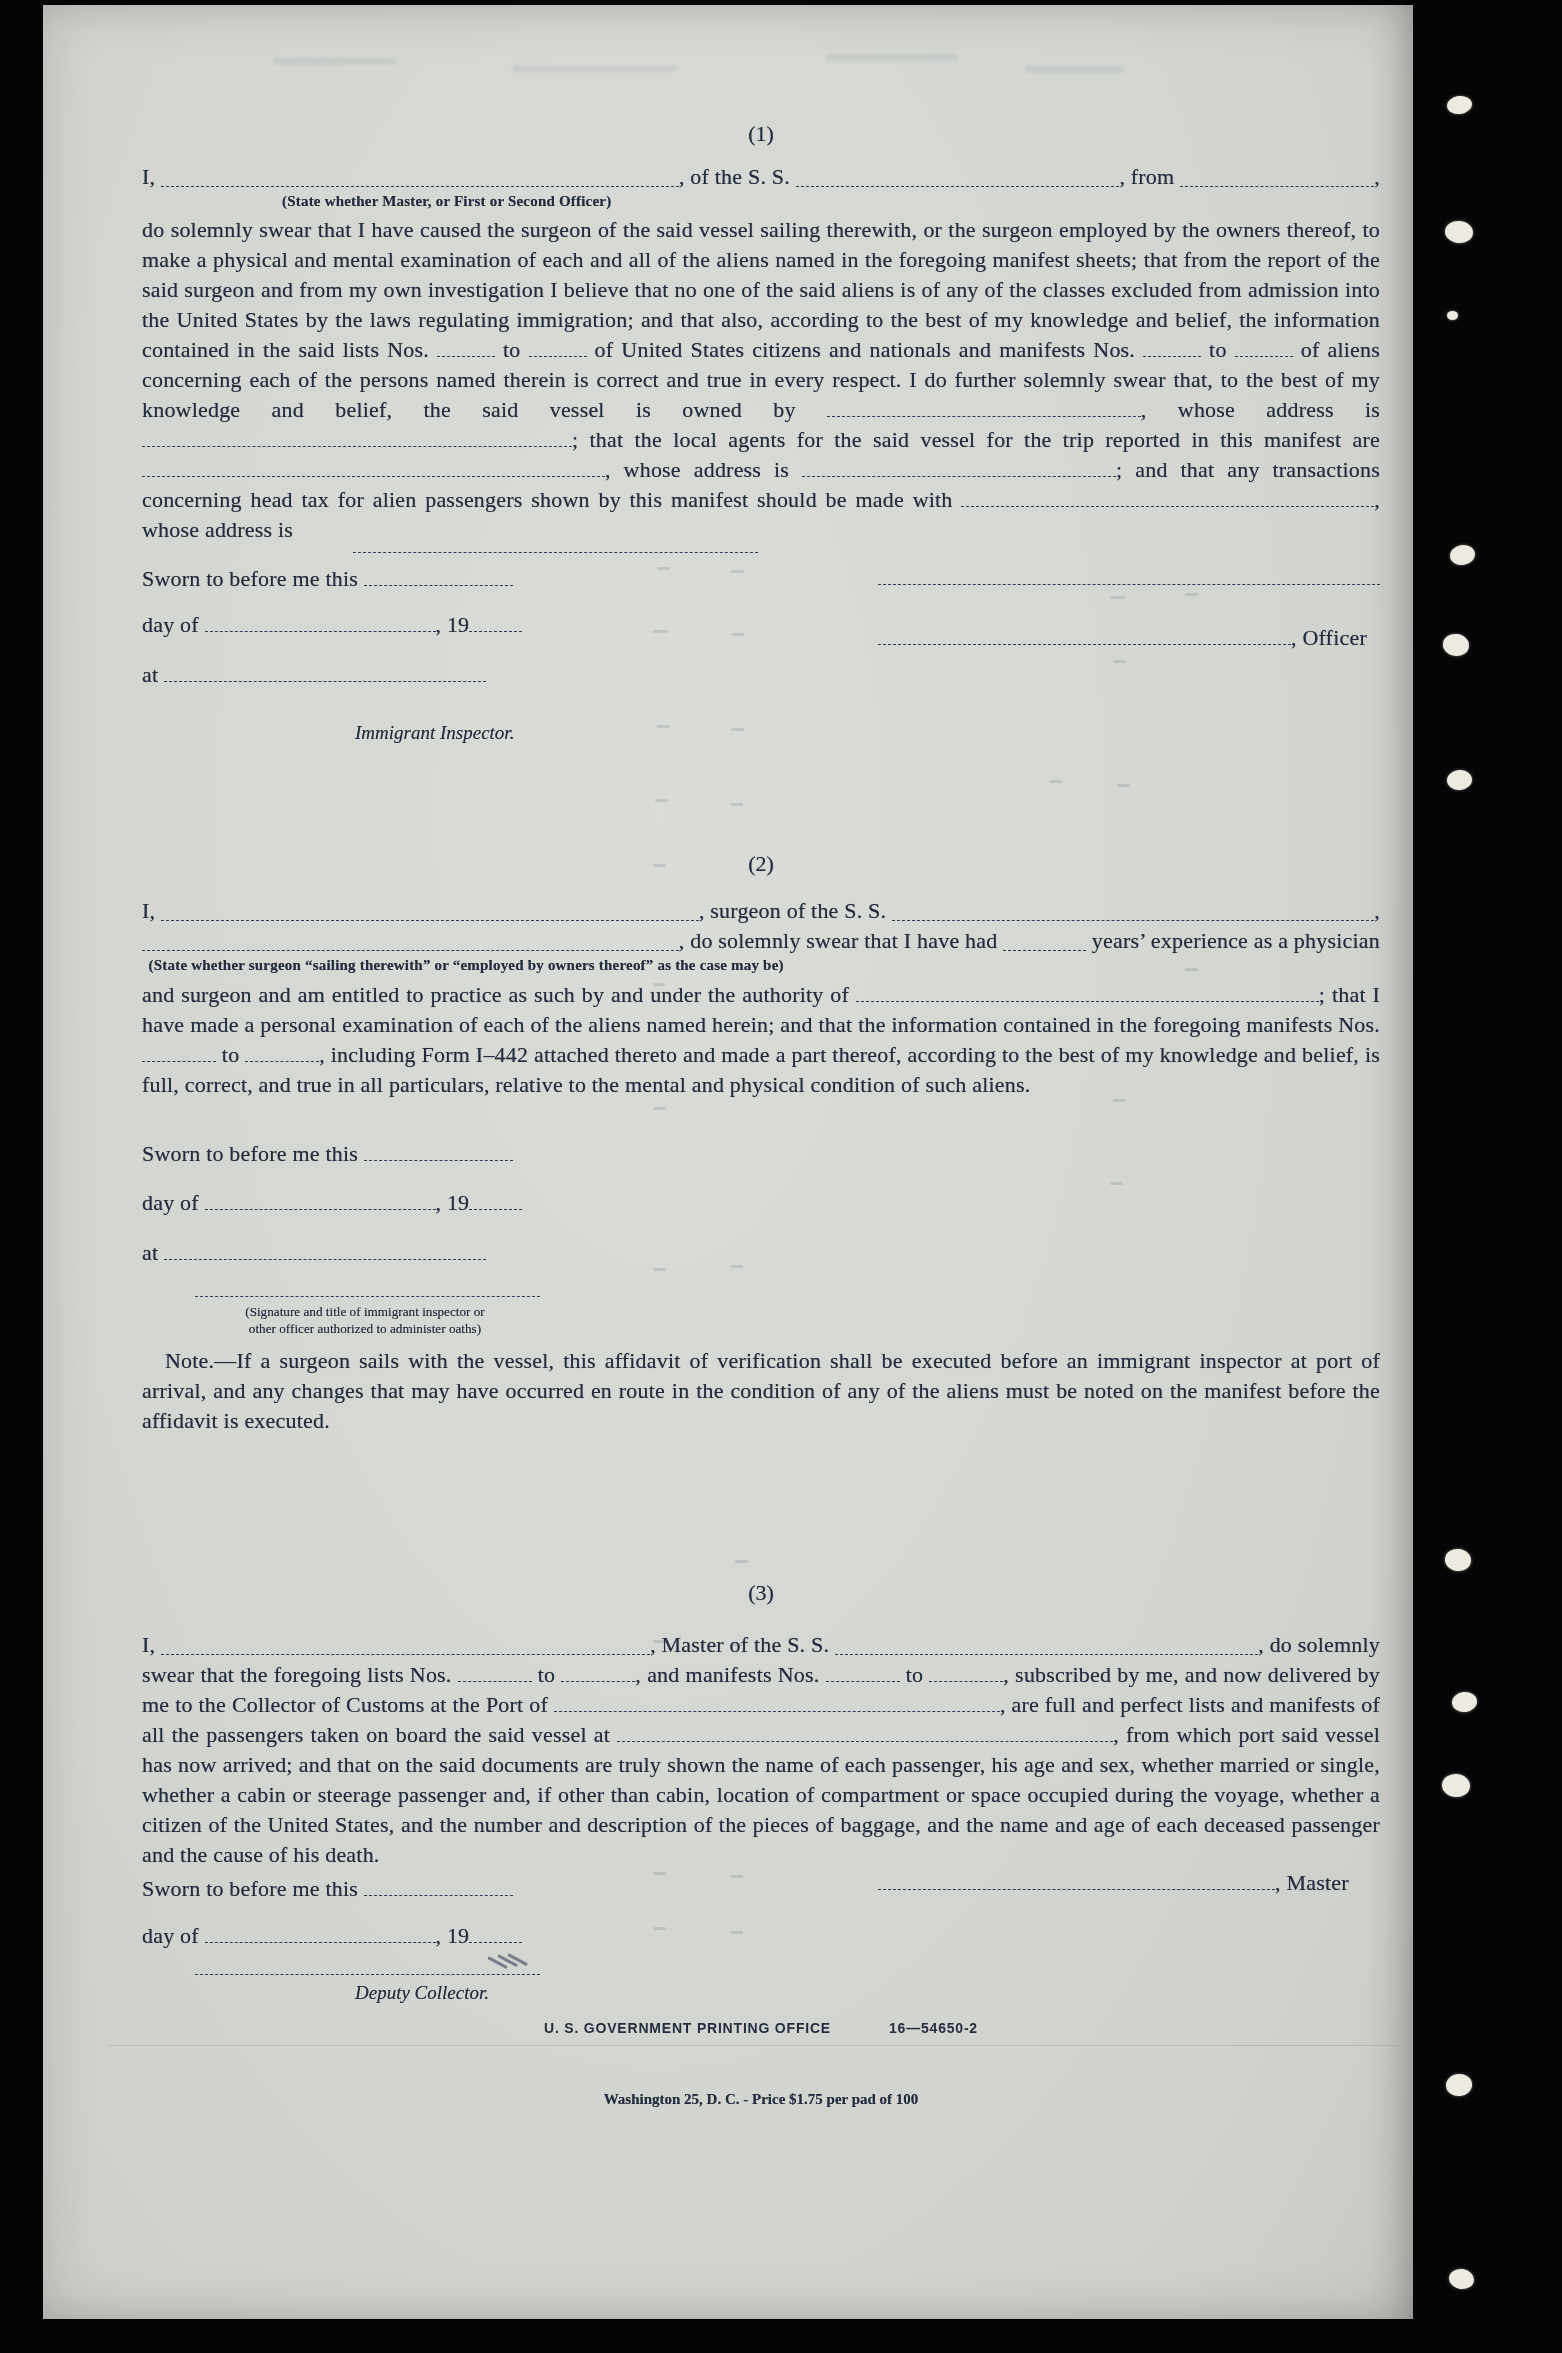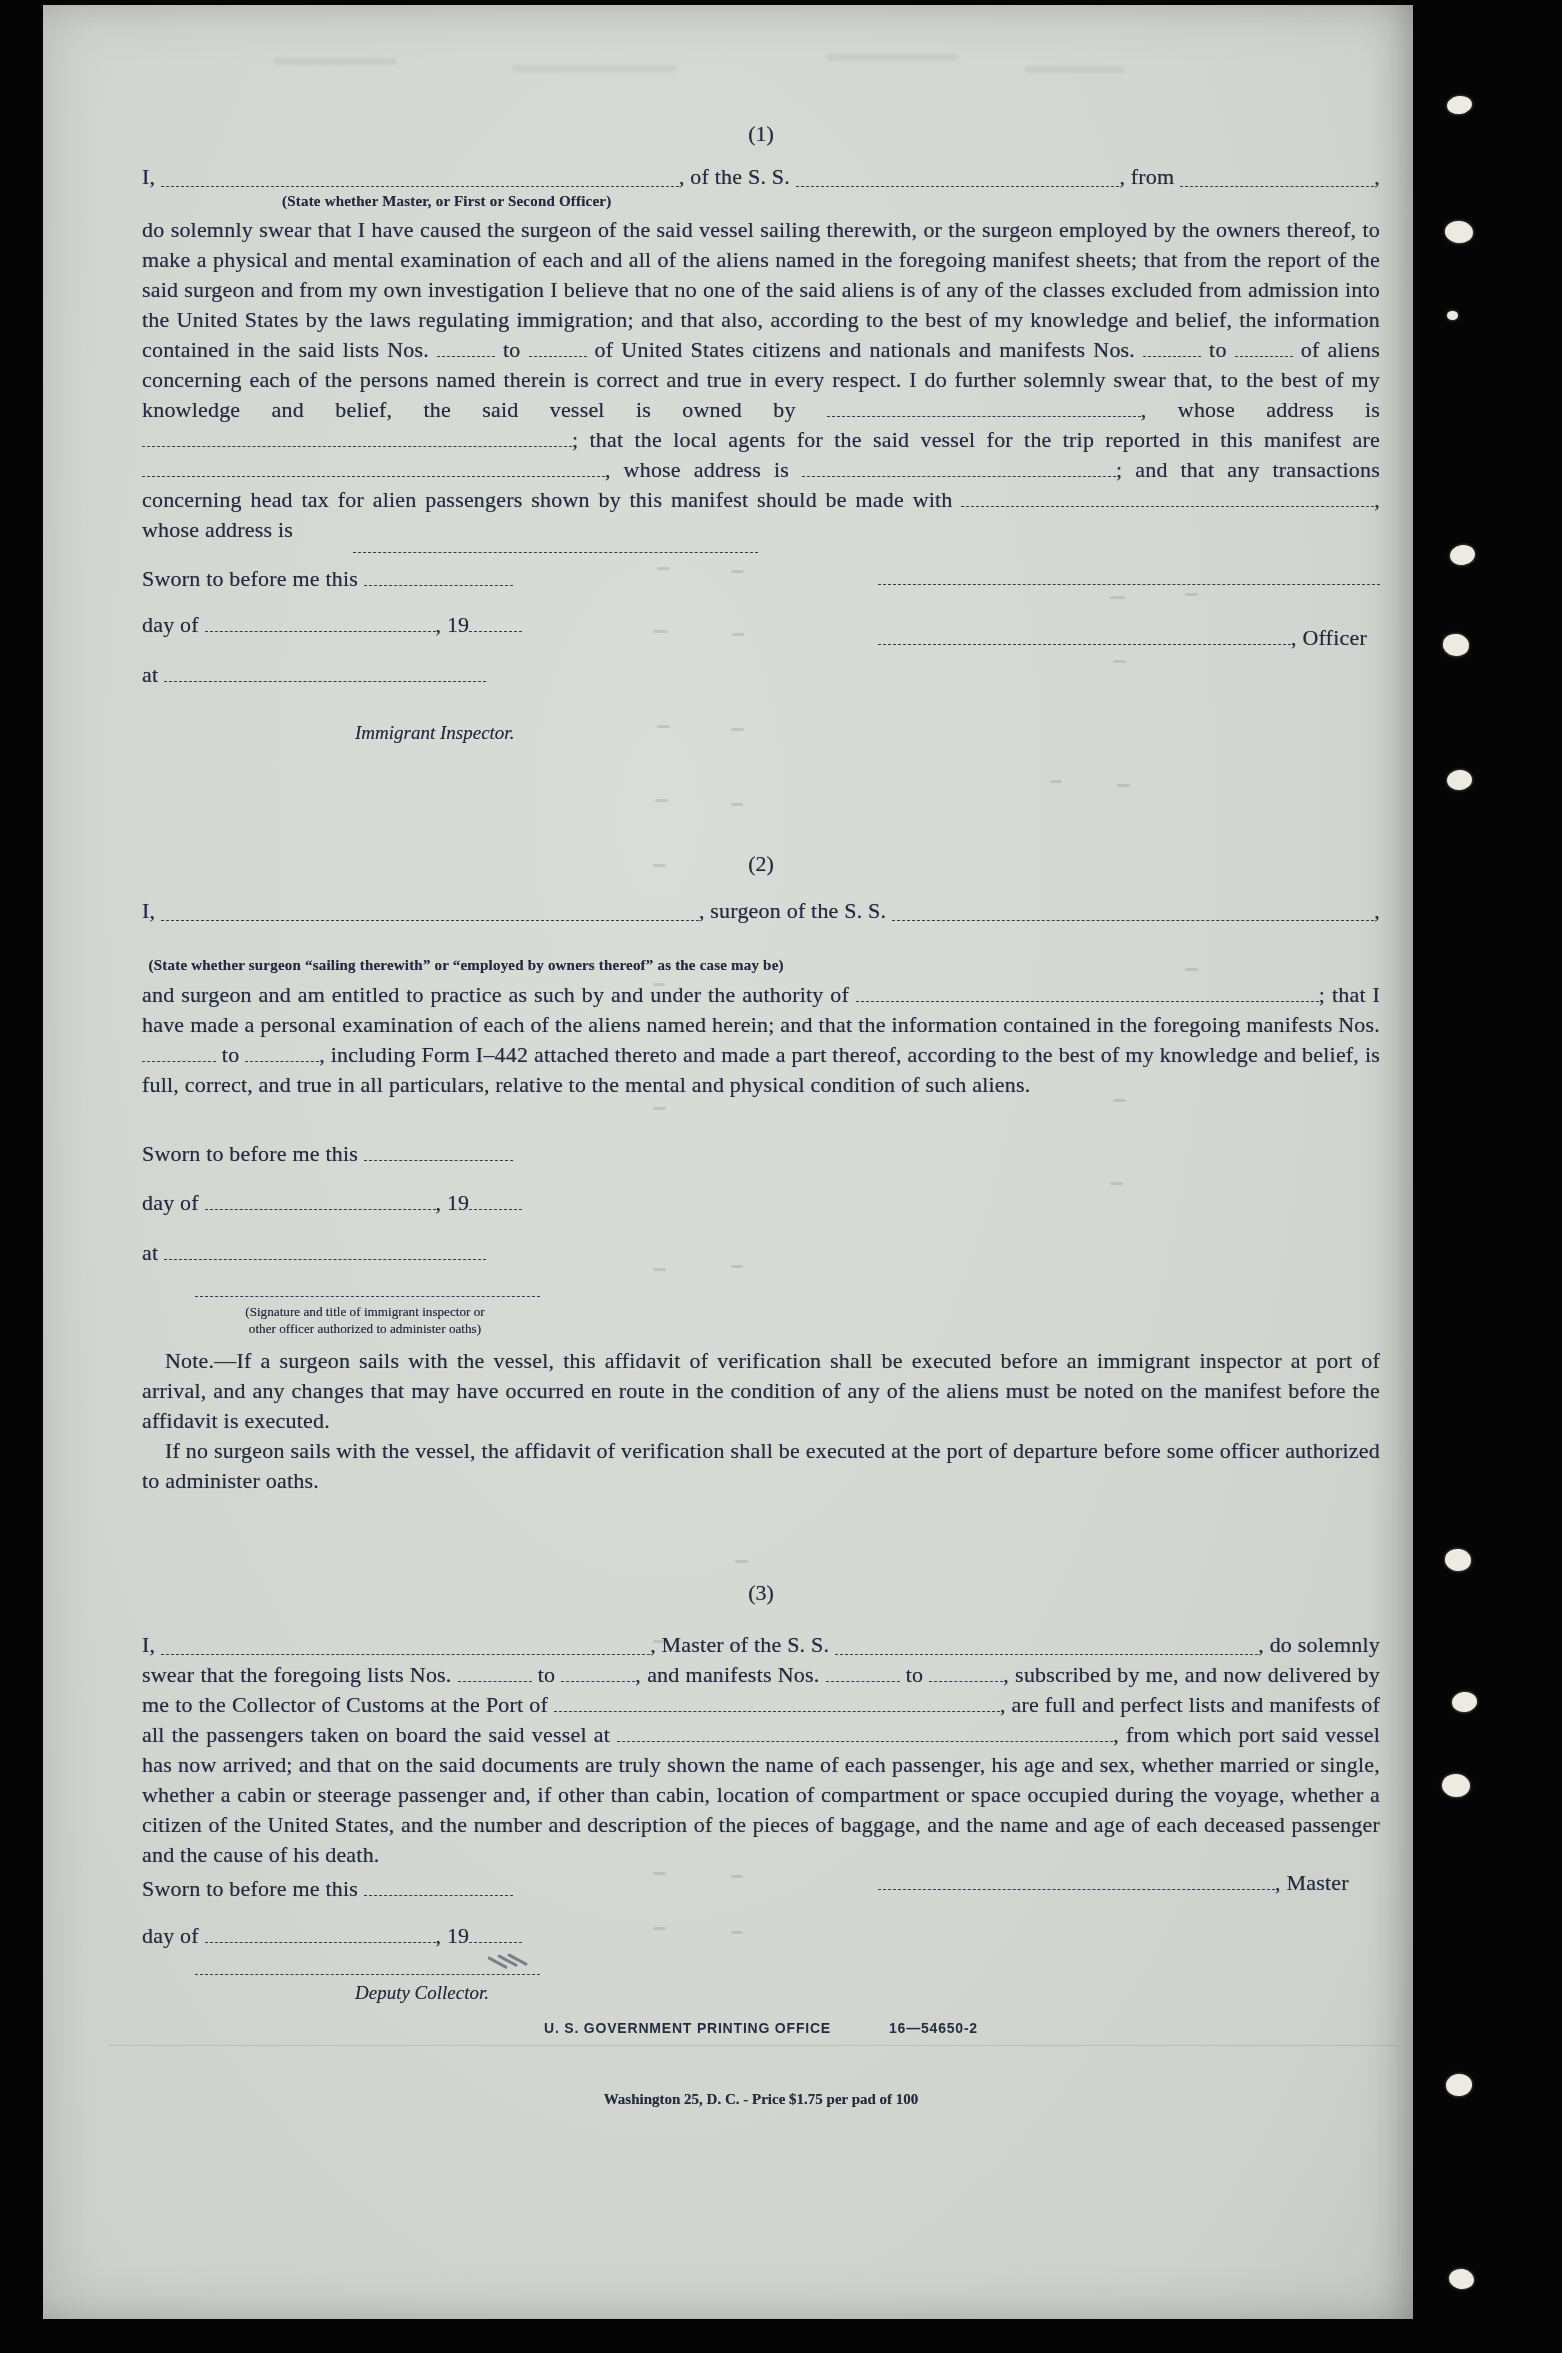--- a/index.html
+++ b/index.html
@@ -102,32 +102,32 @@
 
       <div class="txt" style="top:559px"><span>Sworn to before me this </span><span class="blank" style="width: 149px;"></span></div>
       <div class="blankline" style="top:579px;left:736px;width:502px"></div>
       <div class="txt" style="top:605px"><span>day of </span><span class="blank" style="width: 231px;"></span><span>, 19</span><span class="blank" style="width: 53px;"></span></div>
       <div class="txt" style="top:618px;left:736px"><span class="blank" style="width:413px"></span><span class="it">, Officer</span></div>
       <div class="txt" style="top:655px"><span>at </span><span class="blank" style="width: 322px;"></span></div>
       <div class="sig-caption" style="top:717px;left:213px">Immigrant Inspector.</div>
 
       <div class="sec-num" style="top:846px">(2)</div>
       <div class="fline" style="top:891px"><span>I, </span><span class="blank" style="flex-grow: 58; min-width: 33px;"></span><span>, surgeon of the S. S. </span><span class="blank" style="flex-grow: 52; min-width: 33px;"></span><span>,</span></div>
+      <div class="fline" style="top:921px"><span class="blank" style="flex-grow: 52; min-width: 33px;"></span><span>, do solemnly swear that I have had </span><span class="blank" style="width: 83px;"></span><span> years’ experience as a physician</span></div>
       <div class="caption" style="top:952px;left:6.6px">(State whether surgeon “sailing therewith” or “employed by owners thereof” as the case may be)</div>
       <div class="para" style="top:975px"><span>and surgeon and am entitled to practice as such by and under the authority of </span><span class="blank" style="width: 463px;"></span><span>; that I have made a personal examination of each of the aliens named herein; and that the information contained in the foregoing manifests Nos. </span><span class="blank" style="width: 74px;"></span><span> to </span><span class="blank" style="width: 74px;"></span><span>, including Form I–442 attached thereto and made a part thereof, according to the best of my knowledge and belief, is full, correct, and true in all particulars, relative to the mental and physical condition of such aliens.</span></div>
 
       <div class="txt" style="top:1134px"><span>Sworn to before me this </span><span class="blank" style="width: 149px;"></span></div>
       <div class="txt" style="top:1183px"><span>day of </span><span class="blank" style="width: 231px;"></span><span>, 19</span><span class="blank" style="width: 53px;"></span></div>
       <div class="txt" style="top:1233px"><span>at </span><span class="blank" style="width: 322px;"></span></div>
       <div class="blankline" style="top:1291px;left:53px;width:345px"></div>
       <div class="smcap" style="top:1299px;left:33px;width:380px">(Signature and title of immigrant inspector or</div>
       <div class="smcap" style="top:1316px;left:33px;width:380px">other officer authorized to administer oaths)</div>
 
       <div class="para" style="top:1341px;text-indent:23px">Note.—If a surgeon sails with the vessel, this affidavit of verification shall be executed before an immigrant inspector at port of arrival, and any changes that may have occurred en route in the condition of any of the aliens must be noted on the manifest before the affidavit is executed.</div>
-      <div class="para" style="top:1431px;text-indent:23px">If no surgeon sails with the vessel, the affidavit of verification shall be executed at the port of departure before some officer authorized to administer oaths.</div>
 
       <div class="sec-num" style="top:1575px">(3)</div>
       <div class="fline" style="top:1625px"><span>I, </span><span class="blank" style="flex-grow: 52; min-width: 33px;"></span><span>, Master of the S. S. </span><span class="blank" style="flex-grow: 45; min-width: 33px;"></span><span>, do solemnly</span></div>
       <div class="para" style="top:1655px"><span>swear that the foregoing lists Nos. </span><span class="blank" style="width: 74px;"></span><span> to </span><span class="blank" style="width: 74px;"></span><span>, and manifests Nos. </span><span class="blank" style="width: 74px;"></span><span> to </span><span class="blank" style="width: 74px;"></span><span>, subscribed by me, and now delivered by me to the Collector of Customs at the Port of </span><span class="blank" style="width: 446px;"></span><span>, are full and perfect lists and manifests of all the passengers taken on board the said vessel at </span><span class="blank" style="width: 496px;"></span><span>, from which port said vessel has now arrived; and that on the said documents are truly shown the name of each passenger, his age and sex, whether married or single, whether a cabin or steerage passenger and, if other than cabin, location of compartment or space occupied during the voyage, whether a citizen of the United States, and the number and description of the pieces of baggage, and the name and age of each deceased passenger and the cause of his death.</span></div>
 
       <div class="txt" style="top:1869px"><span>Sworn to before me this </span><span class="blank" style="width: 149px;"></span></div>
       <div class="txt" style="top:1863px;left:736px"><span class="blank" style="width:397px"></span><span class="it">, Master</span></div>
       <div class="txt" style="top:1916px"><span>day of </span><span class="blank" style="width: 231px;"></span><span>, 19</span><span class="blank" style="width: 53px;"></span></div>
       <div class="blankline" style="top:1969px;left:53px;width:345px"></div>
       <div class="sig-caption" style="top:1977px;left:213px">Deputy Collector.</div>

